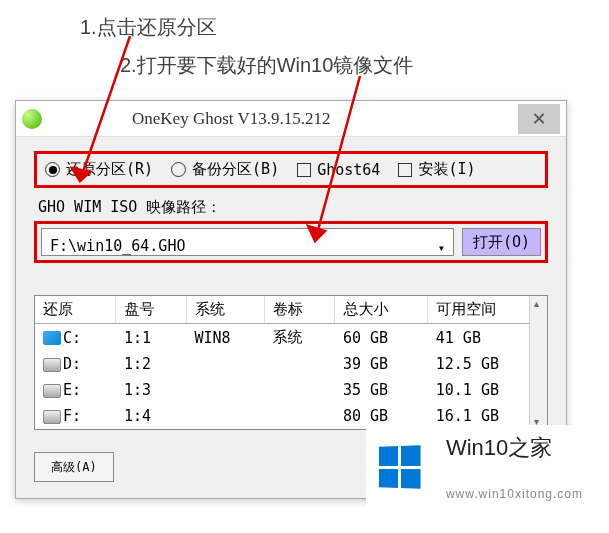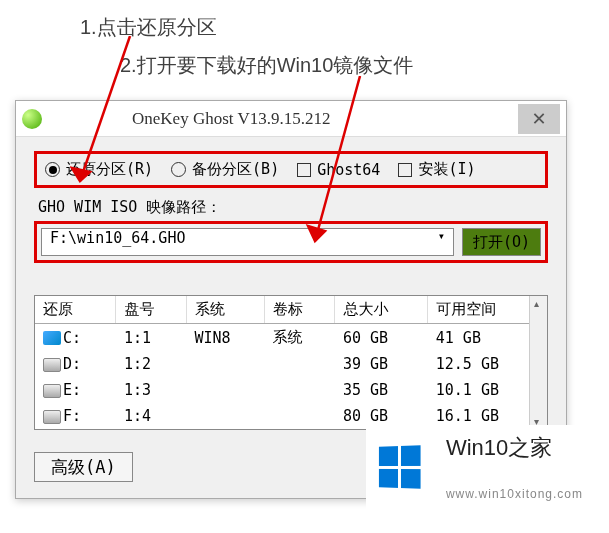--- a/index.html
+++ b/index.html
@@ -17,35 +17,35 @@
 .close-btn { width: 42px; height: 30px; background: #ccc; display: flex; align-items: center; justify-content: center; color: #555; font-size: 18px; }
 .content { padding: 14px 18px 10px; }
 .row1 { display: flex; align-items: center; gap: 18px; padding: 6px 8px; border: 3px solid #d00; }
 .radio-group { display: flex; align-items: center; gap: 6px; }
 .radio { width: 15px; height: 15px; border: 1.5px solid #333; border-radius: 50%; display: inline-flex; align-items: center; justify-content: center; }
 .radio.selected::after { content: ""; width: 8px; height: 8px; background: #000; border-radius: 50%; }
 .checkbox { width: 14px; height: 14px; border: 1.5px solid #333; display: inline-block; }
 .opt-label { font-family: SimSun, monospace; font-size: 15px; }
 .path-label { margin-top: 10px; font-family: SimSun, monospace; font-size: 15px; padding-left: 4px; }
 .row2 { display: flex; align-items: center; gap: 8px; margin-top: 4px; padding: 4px; border: 3px solid #d00; }
-.path-input { flex: 1; height: 28px; border: 1px solid #888; background: #fff; padding: 0 8px; font-family: SimSun, monospace; font-size: 15px; display: flex; align-items: flex-start; justify-content: space-between; }
+.path-input { flex: 1; height: 28px; border: 1px solid #888; background: #fff; padding: 0 8px; font-family: SimSun, monospace; font-size: 15px; display: flex; align-items: flex-end; justify-content: space-between; }
 .dropdown-arrow { font-size: 12px; }
-.open-btn { height: 28px; padding: 0 10px; border: 1px solid #888; background: #4d7c0f; font-family: SimSun, monospace; font-size: 15px; }
+.open-btn { height: 28px; padding: 0 10px; border: 1px solid #888; background: #c4b5fd; font-family: SimSun, monospace; font-size: 15px; }
 .table-wrap { margin-top: 32px; border: 1px solid #888; background: #fff; position: relative; }
 .table { width: 100%; border-collapse: collapse; font-family: SimSun, monospace; font-size: 15px; }
 .table th { text-align: left; padding: 4px 8px; border-bottom: 1px solid #aaa; border-right: 1px solid #ddd; font-weight: normal; background: #fff; }
 .table td { padding: 4px 8px; }
 .drive-icon { width: 18px; height: 14px; display: inline-block; vertical-align: middle; margin-right: 2px; }
 .drive-c { background: linear-gradient(135deg, #4af, #08c); border-radius: 2px; }
 .drive-hdd { background: linear-gradient(#eee, #aaa); border: 1px solid #888; border-radius: 2px; }
 .scroll-stub { position: absolute; right: 0; top: 0; width: 18px; height: 100%; background: #f0f0f0; border-left: 1px solid #ccc; }
 .scroll-stub::before { content: "▴"; position: absolute; top: 2px; left: 4px; font-size: 10px; color: #666; }
 .scroll-stub::after { content: "▾"; position: absolute; bottom: 2px; left: 4px; font-size: 10px; color: #666; }
 .footer { display: flex; justify-content: space-between; padding: 12px 18px 16px; }
-.btn { height: 30px; padding: 0 16px; border: 1px solid #888; background: #f5f5f5; font-family: SimSun, monospace; font-size: 17px; }
+.btn { height: 30px; padding: 0 16px; border: 1px solid #888; background: #f5f5f5; font-family: SimSun, monospace; font-size: 12px; }
 .watermark { position: absolute; right: 14px; bottom: 24px; display: flex; align-items: center; gap: 26px; background: #fff; padding: 8px 12px; }
 .win-logo { width: 42px; height: 42px; display: grid; grid-template: 1fr 1fr / 1fr 1fr; gap: 3px; transform: perspective(80px) rotateY(-8deg); }
 .win-logo span { background: #0078d7; }
 .wm-text { display: flex; flex-direction: column; }
 .wm-main { font-size: 22px; color: #222; font-weight: 400; }
 .wm-sub { font-size: 12px; color: #888; letter-spacing: 1px; margin-top: 24px; }
 </style>
 </head>
 <body>
 

